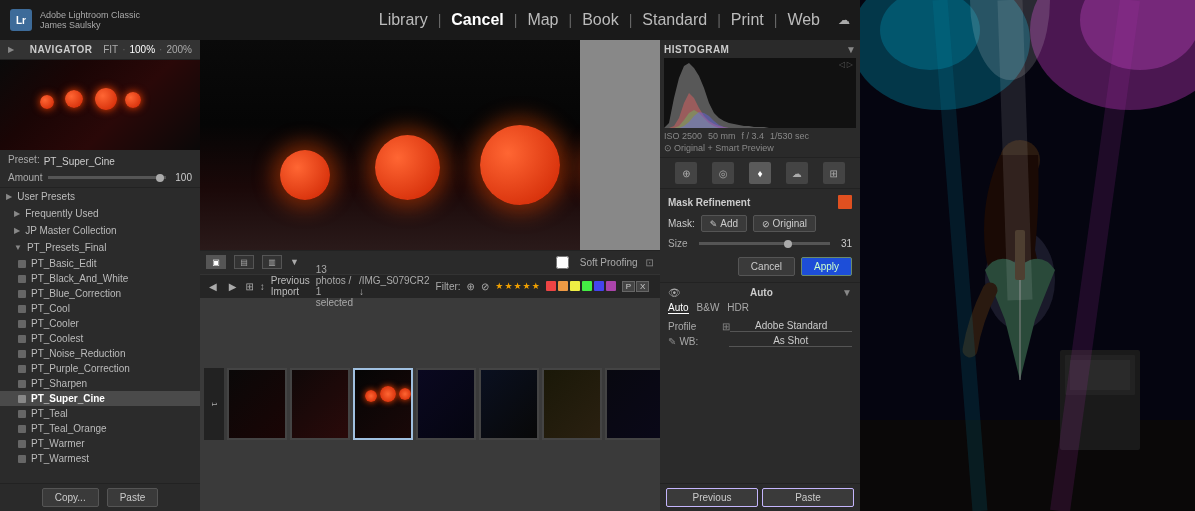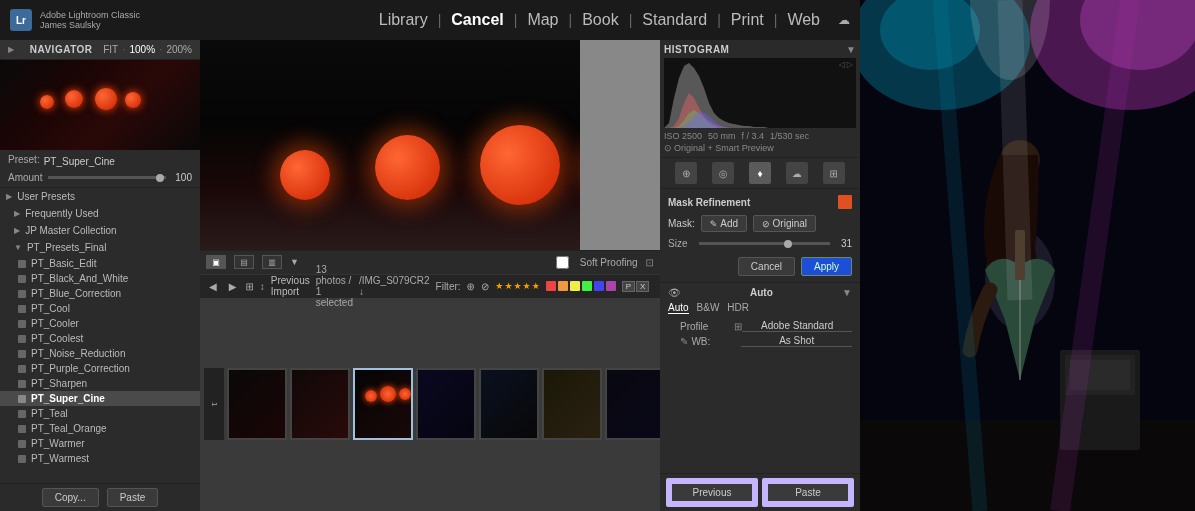--- a/index.html
+++ b/index.html
@@ -490,21 +490,20 @@
       margin-bottom: 6px;
     }
     .basic-tab { color: #aaa; cursor: pointer; font-size: 10px; }
     .basic-tab.active { color: #fff; border-bottom: 1px solid #fff; }
 
     .basic-row {
       display: flex;
       align-items: center;
       margin-bottom: 3px;
       font-size: 10px;
-      margin-left: 12px;
     }
     .basic-row-label { color: #aaa; min-width: 50px; }
     .basic-row-value { color: #ccc; margin-left: auto; font-size: 10px; }
     .basic-dropdown {
       flex: 1;
       text-align: center;
       color: #ccc;
       border-bottom: 1px solid #555;
     }
 
@@ -513,21 +512,21 @@
       display: flex;
       gap: 4px;
       padding: 4px 6px;
       border-top: 1px solid #222;
     }
     .prev-btn, .reset-btn {
       flex: 1;
       text-align: center;
       padding: 3px 4px;
       background: #3a3a3a;
-      border: 6px solid #c4b5fd;
+      border: 1px solid #c4b5fd;
       color: #ccc;
       cursor: pointer;
       font-size: 10px;
       border-radius: 2px;
     }
 
     
     #soft-proof-bar {
       height: 24px;
       background: #2a2a2a;

